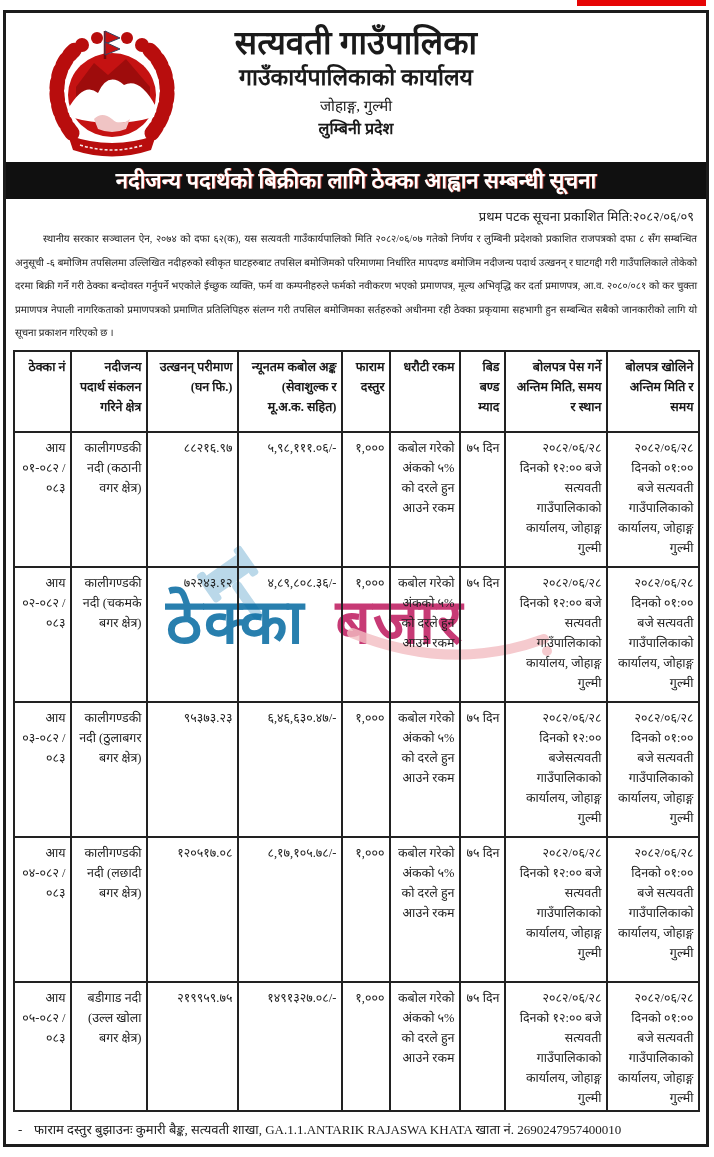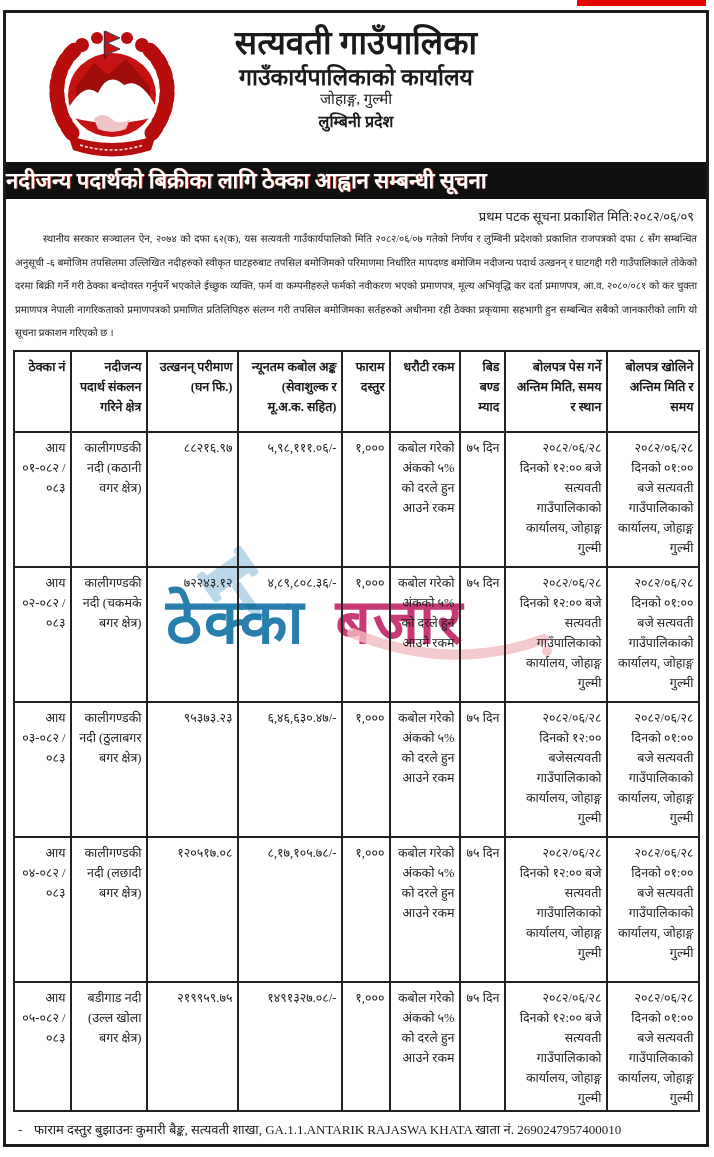--- a/index.html
+++ b/index.html
@@ -13,23 +13,23 @@
            font-size:62px;font-weight:bold;letter-spacing:2px;opacity:.85;}
   .wm1{color:#0369a1;}
   .wm2{color:#be185d;margin-left:30px;}
   .wm-gavel{position:absolute;left:18px;top:-12px;opacity:.8;}
   .wm-swoosh{position:absolute;left:190px;top:78px;opacity:.8;}
   .content{position:relative;z-index:1;}
   .header{position:relative;height:149px;}
   .logo{position:absolute;left:36px;top:10px;}
   .t1{text-align:center;font-size:33px;font-weight:bold;padding-top:13px;line-height:34px;}
   .t2{text-align:center;font-size:23px;font-weight:bold;margin-top:5px;line-height:26px;}
-  .t3{text-align:center;font-size:15px;line-height:17px;}
+  .t3{text-align:center;font-size:15px;margin-top:7px;line-height:17px;}
   .t4{text-align:center;font-size:16px;font-weight:bold;margin-top:5px;line-height:18px;}
-  .banner{background:#101010;color:#ffffff;font-size:22px;font-weight:bold;
+  .banner{background:#101010;color:#ffffff;text-align:center;font-size:22px;font-weight:bold;
           height:37px;line-height:37px;text-shadow:1px 0 0 #c0392b;}
   .pub-date{text-align:right;font-weight:normal;font-size:13px;margin:8px 12px 0 0;padding-left:27px;}
   .body-text{margin:2px 9px 0 9px;font-size:10px;line-height:23.5px;text-align:justify;
              text-indent:28px;}
   table.main{border-collapse:collapse;table-layout:fixed;margin:5px auto 0 auto;width:685px;
              background:transparent;}
   table.main th,table.main td{border:2px solid #222;vertical-align:top;text-align:right;
              padding:5px 4px 2px 5px;font-size:12.5px;line-height:20px;background:transparent;
              overflow:hidden;word-wrap:break-word;}
   table.main th{font-weight:bold;height:72px;}

